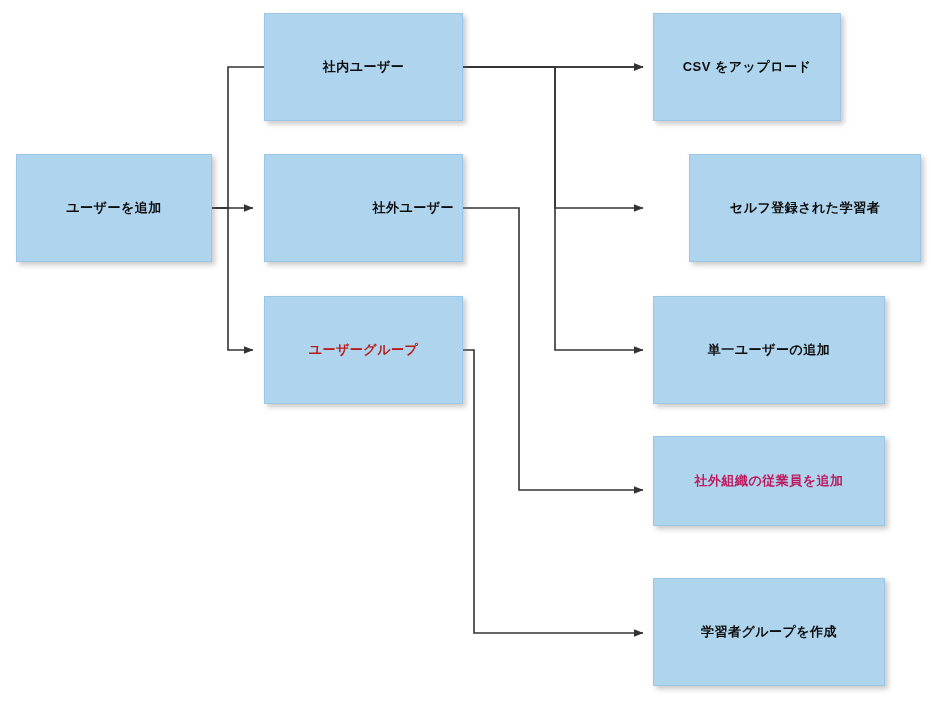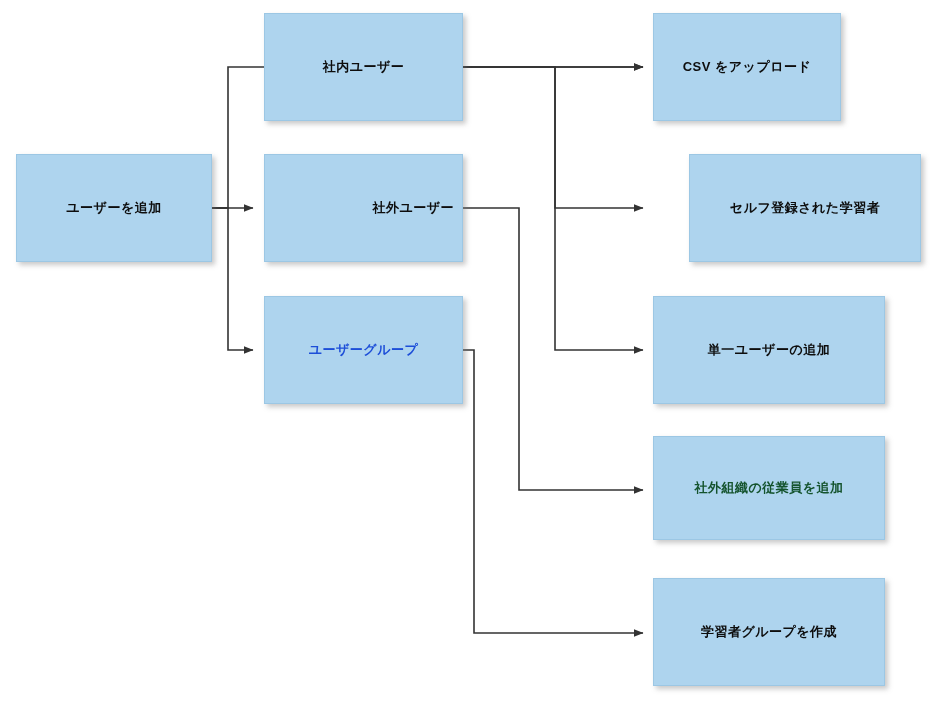--- a/index.html
+++ b/index.html
@@ -74,33 +74,33 @@
   <div id="node-layer">
       <div class="node" style="left: 16px; top: 154px; width: 196px; height: 108px; background: rgb(174, 212, 238); border-color: rgb(156, 199, 228); color: rgb(13, 13, 13); justify-content: center;">
         <span class="node-label">ユーザーを追加</span>
       </div>
       <div class="node" style="left: 264px; top: 13px; width: 199px; height: 108px; background: rgb(174, 212, 238); border-color: rgb(156, 199, 228); color: rgb(13, 13, 13);">
         <span class="node-label">社内ユーザー</span>
       </div>
       <div class="node" style="left: 264px; top: 154px; width: 199px; height: 108px; background: rgb(174, 212, 238); border-color: rgb(156, 199, 228); color: rgb(13, 13, 13); justify-content: flex-end;">
         <span class="node-label">社外ユーザー</span>
       </div>
-      <div class="node" style="left: 264px; top: 296px; width: 199px; height: 108px; background: rgb(174, 212, 238); border-color: rgb(156, 199, 228); color: #1d4ed8;">
+      <div class="node" style="left: 264px; top: 296px; width: 199px; height: 108px; background: rgb(174, 212, 238); border-color: rgb(156, 199, 228); color: #b91c1c;">
         <span class="node-label">ユーザーグループ</span>
       </div>
       <div class="node" style="left: 653px; top: 13px; width: 188px; height: 108px; background: rgb(174, 212, 238); border-color: rgb(156, 199, 228); color: rgb(13, 13, 13);">
         <span class="node-label">CSV をアップロード</span>
       </div>
       <div class="node" style="left: 653px; top: 154px; width: 232px; height: 108px; background: rgb(174, 212, 238); border-color: rgb(156, 199, 228); color: rgb(13, 13, 13); margin-left: 36px;">
         <span class="node-label">セルフ登録された学習者</span>
       </div>
       <div class="node" style="left: 653px; top: 296px; width: 232px; height: 108px; background: rgb(174, 212, 238); border-color: rgb(156, 199, 228); color: rgb(13, 13, 13);">
         <span class="node-label">単一ユーザーの追加</span>
       </div>
-      <div class="node" style="left: 653px; top: 436px; width: 232px; height: 104px; background: rgb(174, 212, 238); border-color: rgb(156, 199, 228); color: #14532d; align-items: center;">
+      <div class="node" style="left: 653px; top: 436px; width: 232px; height: 90px; background: rgb(174, 212, 238); border-color: rgb(156, 199, 228); color: #be185d; align-items: center;">
         <span class="node-label">社外組織の従業員を追加</span>
       </div>
       <div class="node" style="left: 653px; top: 578px; width: 232px; height: 108px; background: rgb(174, 212, 238); border-color: rgb(156, 199, 228); color: rgb(13, 13, 13);">
         <span class="node-label">学習者グループを作成</span>
       </div>
     </div>
 
 </div>
 
 </body></html>

